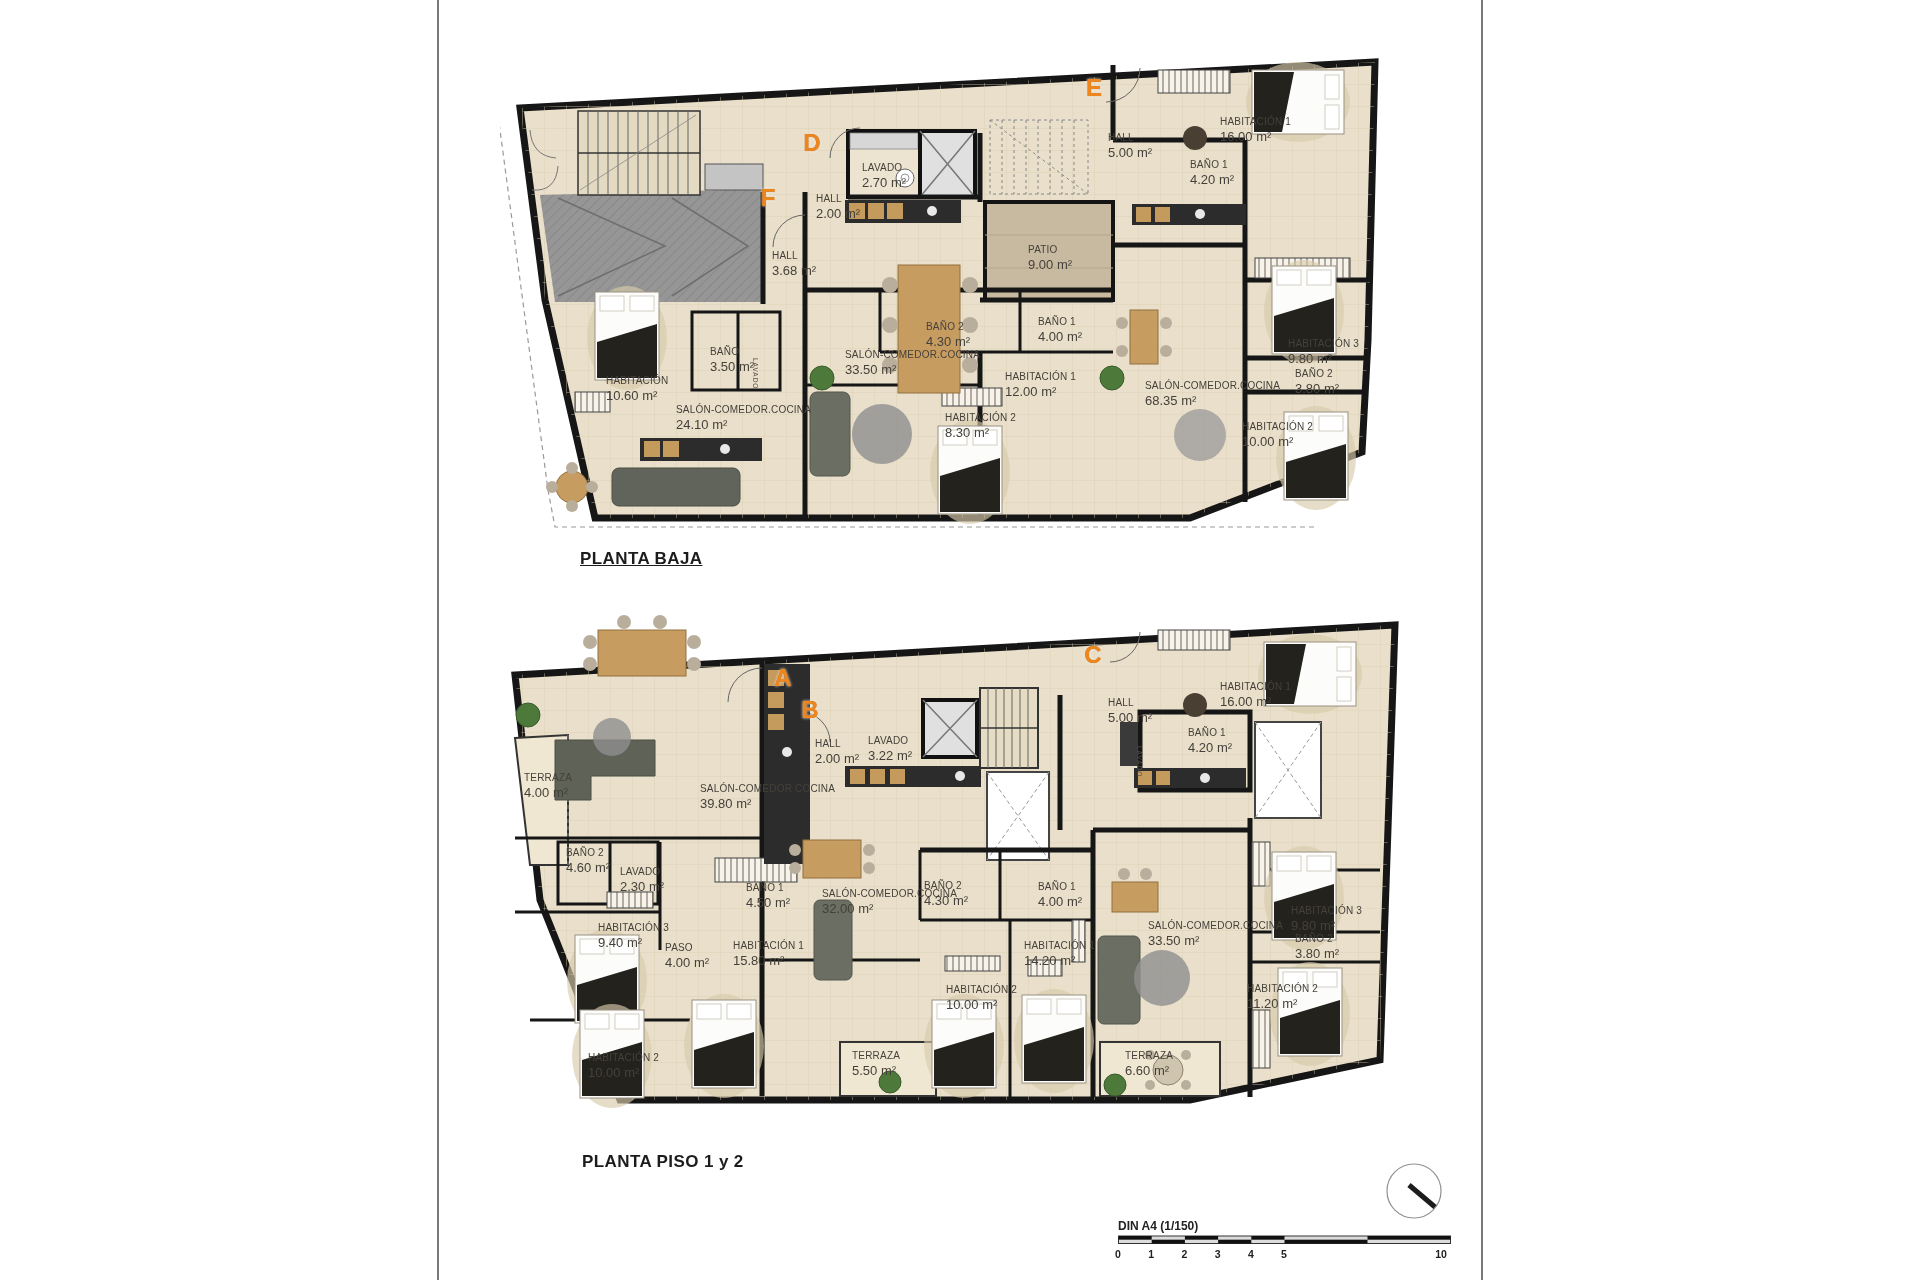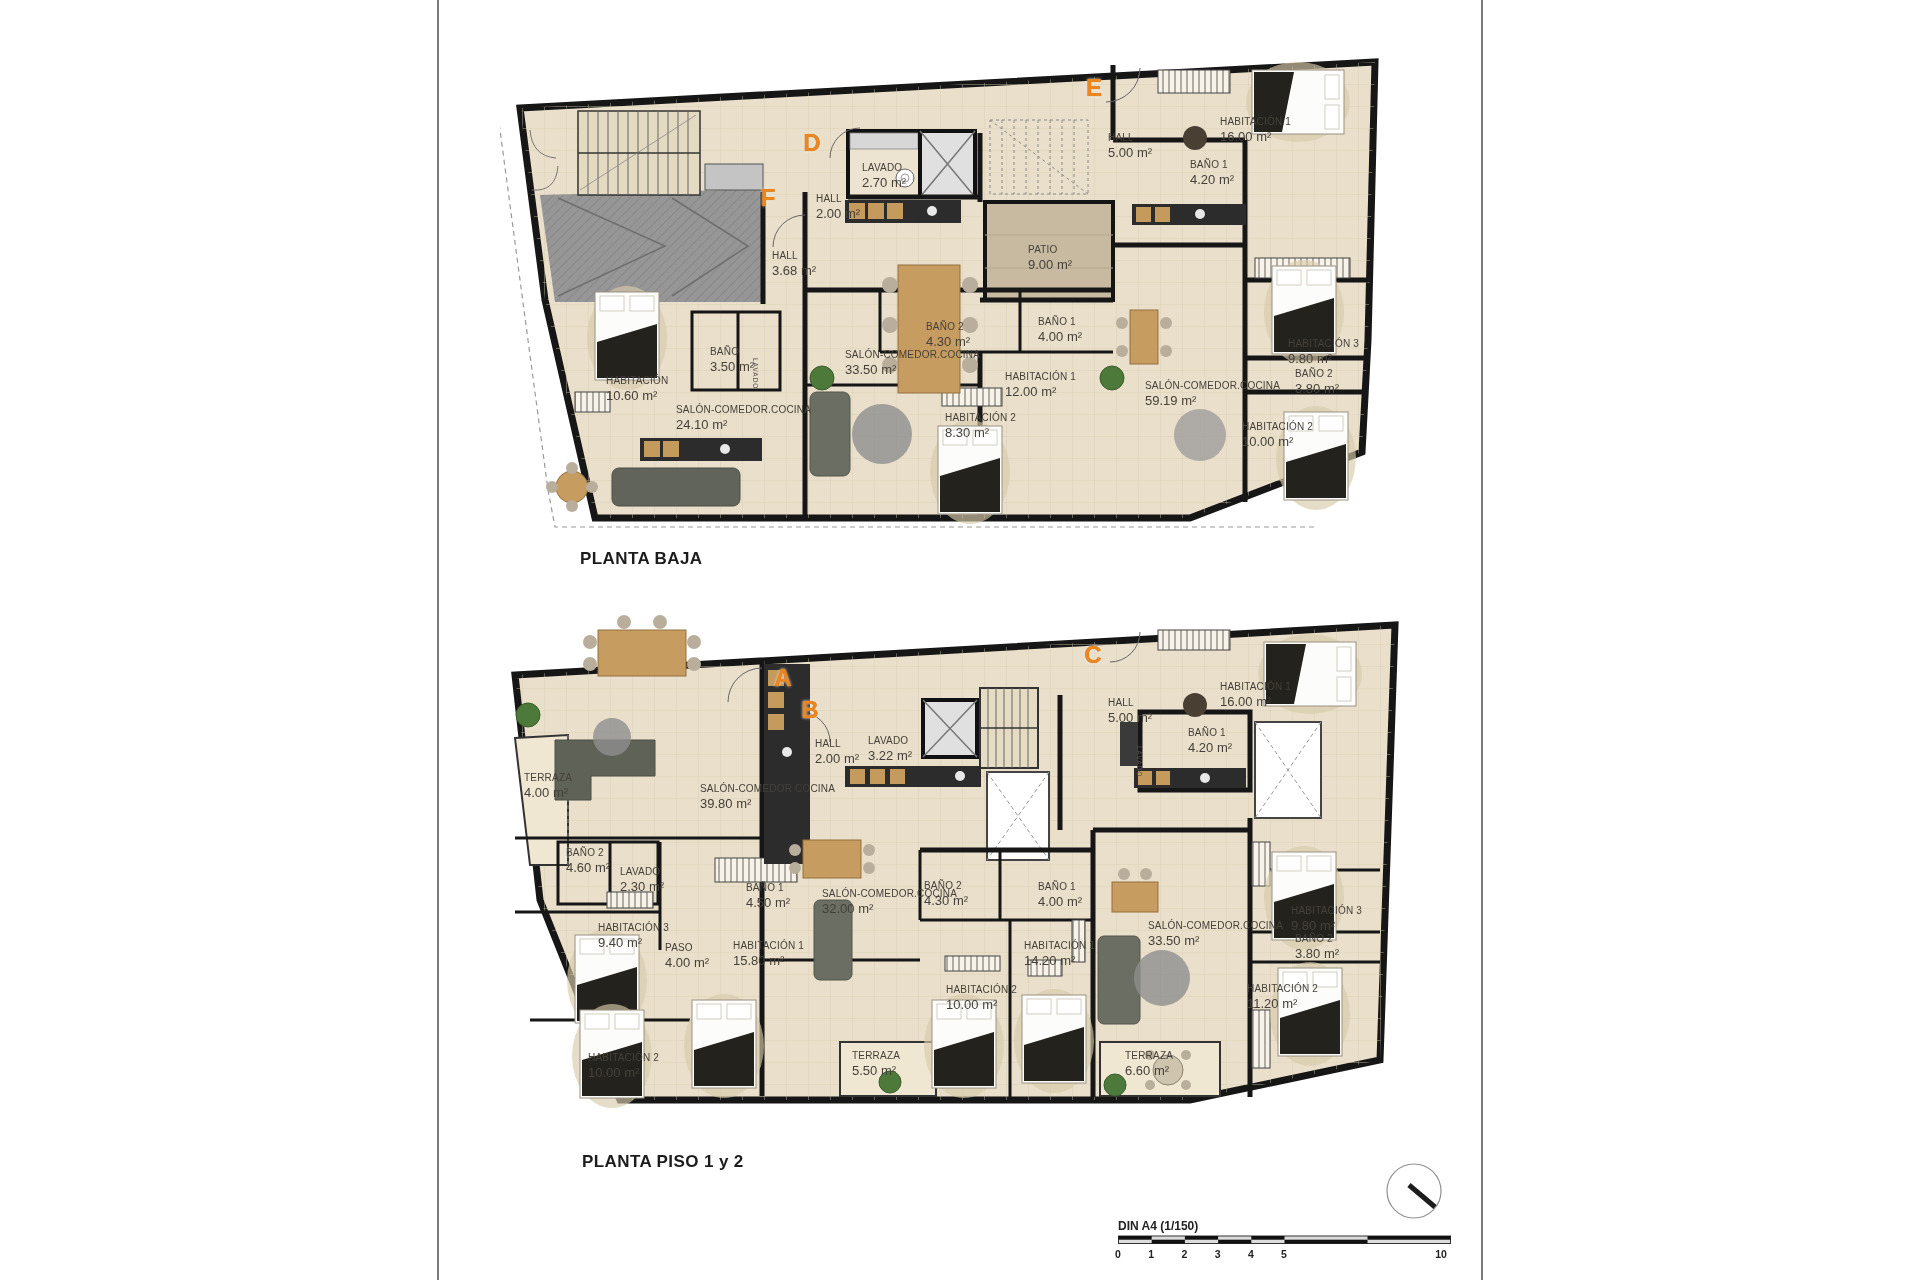--- a/index.html
+++ b/index.html
@@ -11,21 +11,21 @@
   .plan{position:absolute;}
   .plan svg{position:absolute;left:0;top:0;}
   .labels{position:absolute;left:0;top:0;width:100%;height:100%;}
   .room{position:absolute;font-size:8px;line-height:1.25;color:#45413a;white-space:nowrap;}
   .room .rname{display:block;font-weight:normal;font-size:10px;letter-spacing:.2px;}
   .room .rarea{display:block;font-size:13px;}
   .apt-letter{position:absolute;transform:translate(-50%,-50%);font-size:24px;font-weight:bold;
               color:#ee861e;text-shadow:0 0 1px #a85c12, 0 0 3px #ffffff;}
   .vlab{position:absolute;font-size:6.5px;color:#55504a;writing-mode:vertical-rl;letter-spacing:1px;}
   .plan-title{position:absolute;margin:0;font-size:17px;font-weight:bold;color:#1c1c1c;letter-spacing:.4px;}
-  #title-1{left:580px;top:549px;}
+  #title-1{left:580px;top:549px;text-decoration:underline;}
   #title-2{left:582px;top:1116px;margin-top:36px;}
   .scalebar{position:absolute;left:1118px;top:1219px;width:340px;height:48px;font-weight:bold;}
   .scale-label{font-size:12px;color:#222;margin-bottom:2px;}
   .scale-svg{display:block;}
   .scale-ticks{position:relative;height:14px;}
   .scale-ticks .tick{position:absolute;top:2px;transform:translateX(-50%);font-size:10.5px;color:#222;}
   .north{position:absolute;left:1383px;top:1160px;width:62px;height:62px;}
 </style>
 </head>
 <body>
@@ -235,21 +235,21 @@
         <div class="room" style="left: 795px; top: 328px;">
           <span class="rname">BAÑO 2</span>
           <span class="rarea">3.80 m²</span>
         </div>
         <div class="room" style="left: 742px; top: 381px;">
           <span class="rname">HABITACIÓN 2</span>
           <span class="rarea">10.00 m²</span>
         </div>
         <div class="room" style="left: 645px; top: 340px;">
           <span class="rname">SALÓN-COMEDOR.COCINA</span>
-          <span class="rarea">59.19 m²</span>
+          <span class="rarea">68.35 m²</span>
         </div>
         <div class="vlab" style="left: 252px; top: 318px;">LAVADO</div>
       </div>
   </section>
   <h2 class="plan-title" id="title-1">PLANTA BAJA</h2>
 
   <section class="plan" style="left:500px;top:600px;width:900px;height:520px;">
     <svg width="900" height="520" viewBox="0 0 900 520">
 
       <polygon points="15,75 895,25 880,460 690,500 120,500 40,300" fill="#e9dfca" stroke="#161616" stroke-width="7"></polygon>

